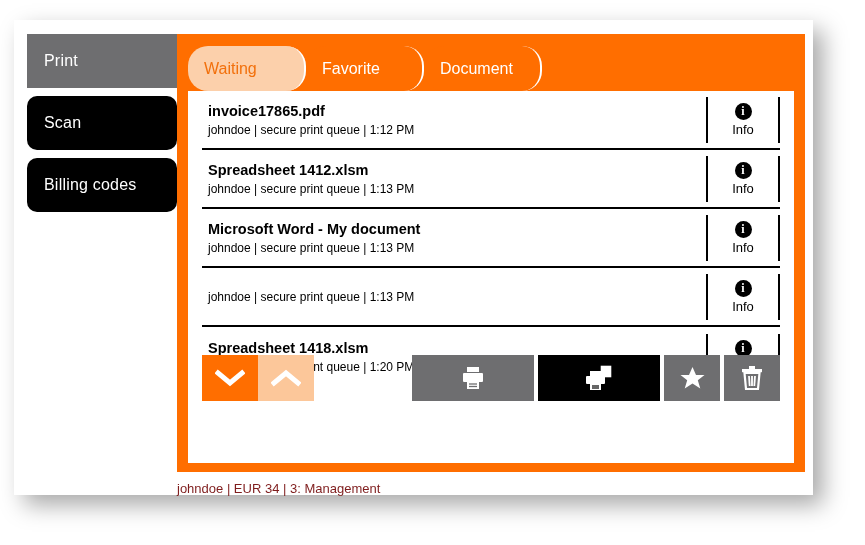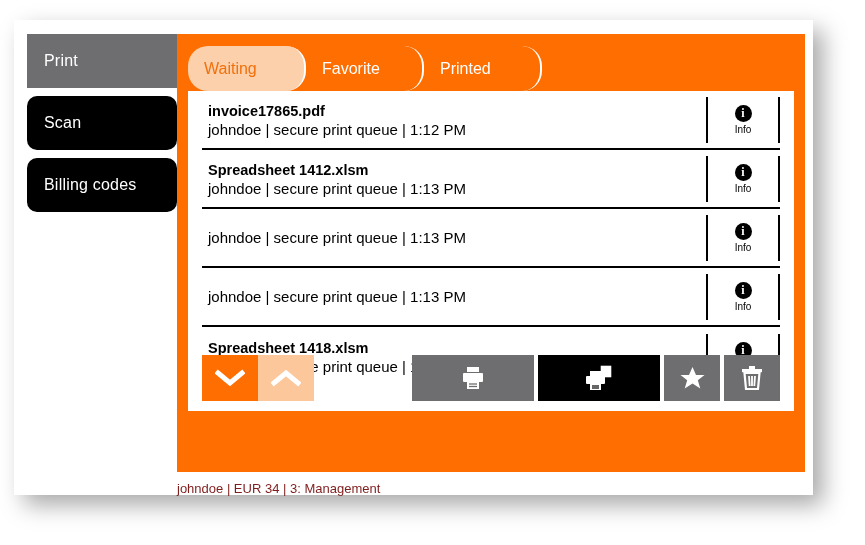--- a/index.html
+++ b/index.html
@@ -91,21 +91,21 @@
     color: #f2700c;
     border-right: 2px solid #ffffff;
   }
 
   
   #content {
     position: absolute;
     left: 11px;
     top: 57px;
     width: 606px;
-    height: 320px;
+    height: 372px;
     background: #ffffff;
   }
 
   
   #job-list {
     position: absolute;
     left: 0; top: 0;
     width: 606px;
     height: 260px;
   }
@@ -124,21 +124,21 @@
     padding-left: 6px;
   }
   .job-title {
     font-size: 14.5px;
     font-weight: bold;
     color: #000000;
     line-height: 17px;
     margin-bottom: 3px;
   }
   .job-meta {
-    font-size: 15px;
+    font-size: 12px;
     color: #000000;
     line-height: 14px;
   }
   .info-cell {
     flex: 0 0 auto;
     width: 74px;
     height: 46px;
     border-left: 2px solid #000000;
     border-right: 2px solid #000000;
     display: flex;
@@ -154,21 +154,21 @@
     color: #ffffff;
     font-size: 12px;
     font-weight: bold;
     display: flex;
     align-items: center;
     justify-content: center;
     font-family: "Liberation Serif", serif;
     line-height: 1;
   }
   .info-label {
-    font-size: 10px;
+    font-size: 13px;
     color: #000000;
     margin-top: 2px;
   }
 
   
   #toolbar {
     position: absolute;
     left: 14px;
     top: 263px;
     width: 578px;
@@ -229,21 +229,21 @@
     <div id="panel">
 
       <div id="tab-strip">
         <div class="tab active">
           <span>Waiting</span>
         </div>
         <div class="tab">
           <span>Favorite</span>
         </div>
         <div class="tab">
-          <span>Printed</span>
+          <span>Document</span>
         </div>
       </div>
 
       <div id="content">
 
         <div id="job-list">
 
           <div class="job-row">
             <div class="job-texts">
               <div class="job-title">invoice17865.pdf</div>
@@ -261,20 +261,21 @@
               <div class="job-meta">johndoe | secure print queue | 1:13 PM</div>
             </div>
             <div class="info-cell">
               <div class="info-circle">i</div>
               <div class="info-label">Info</div>
             </div>
           </div>
 
           <div class="job-row">
             <div class="job-texts">
+              <div class="job-title">Microsoft Word - My document</div>
               <div class="job-meta">johndoe | secure print queue | 1:13 PM</div>
             </div>
             <div class="info-cell">
               <div class="info-circle">i</div>
               <div class="info-label">Info</div>
             </div>
           </div>
 
           <div class="job-row">
             <div class="job-texts">

